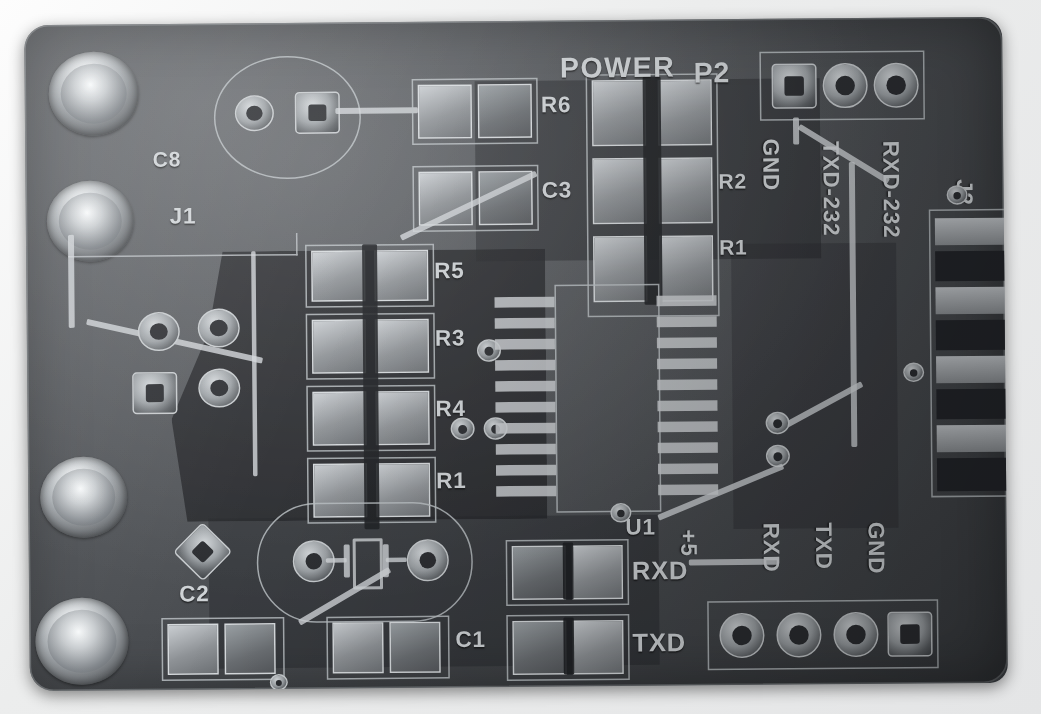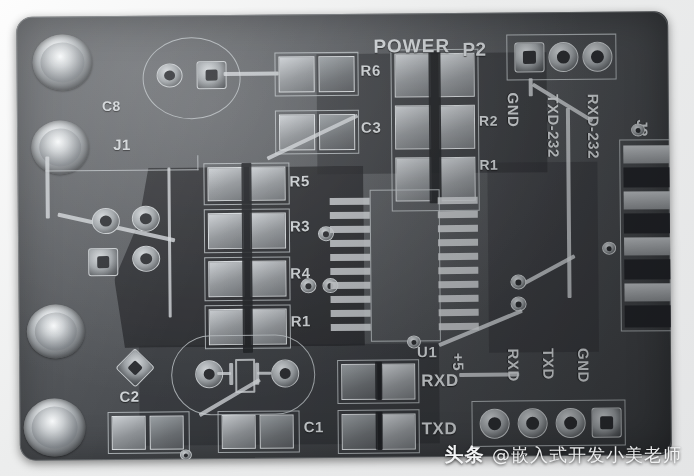--- a/index.html
+++ b/index.html
@@ -334,18 +334,14 @@
     <div class="trace" style="left:180px;top:398px;width:70px;height:4px;transform:rotate(-30deg);transform-origin:left;"></div>
     <div class="trace" style="left:250px;top:142px;width:100px;height:4px;transform:rotate(-25deg);transform-origin:left;"></div>
     <div class="trace" style="left:440px;top:360px;width:60px;height:4px;"></div>
     <div class="thp" style="left:160px;top:434px;width:10px;height:9px;">
       <div class="hole" style="width:4px;height:4px;"></div>
     </div>
 
     <div class="hl" style="inset:0;"></div>
   </div>
 
-  <div class="watermark">
-    <span>头条</span>
-    <span class="wm-at">@嵌入式开发小美老师</span>
-  </div>
 
 </div>
 
 </body></html>

